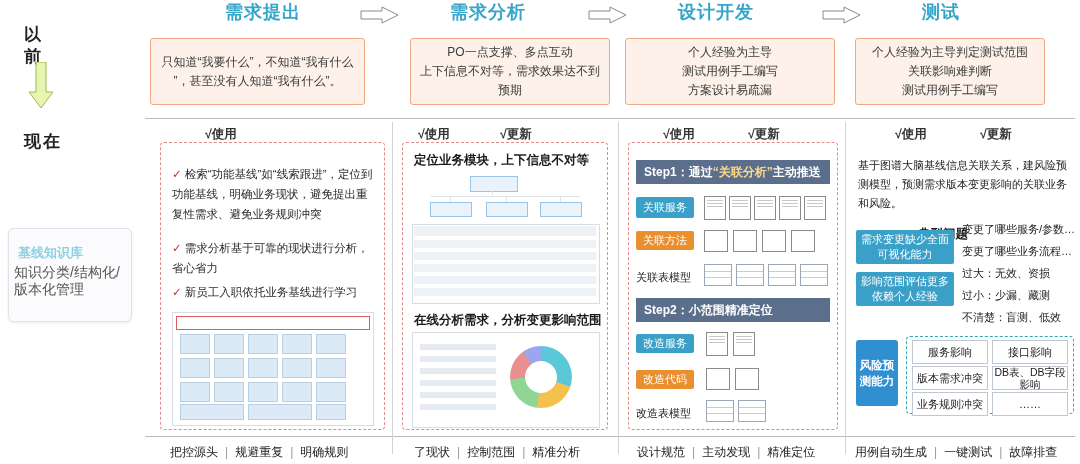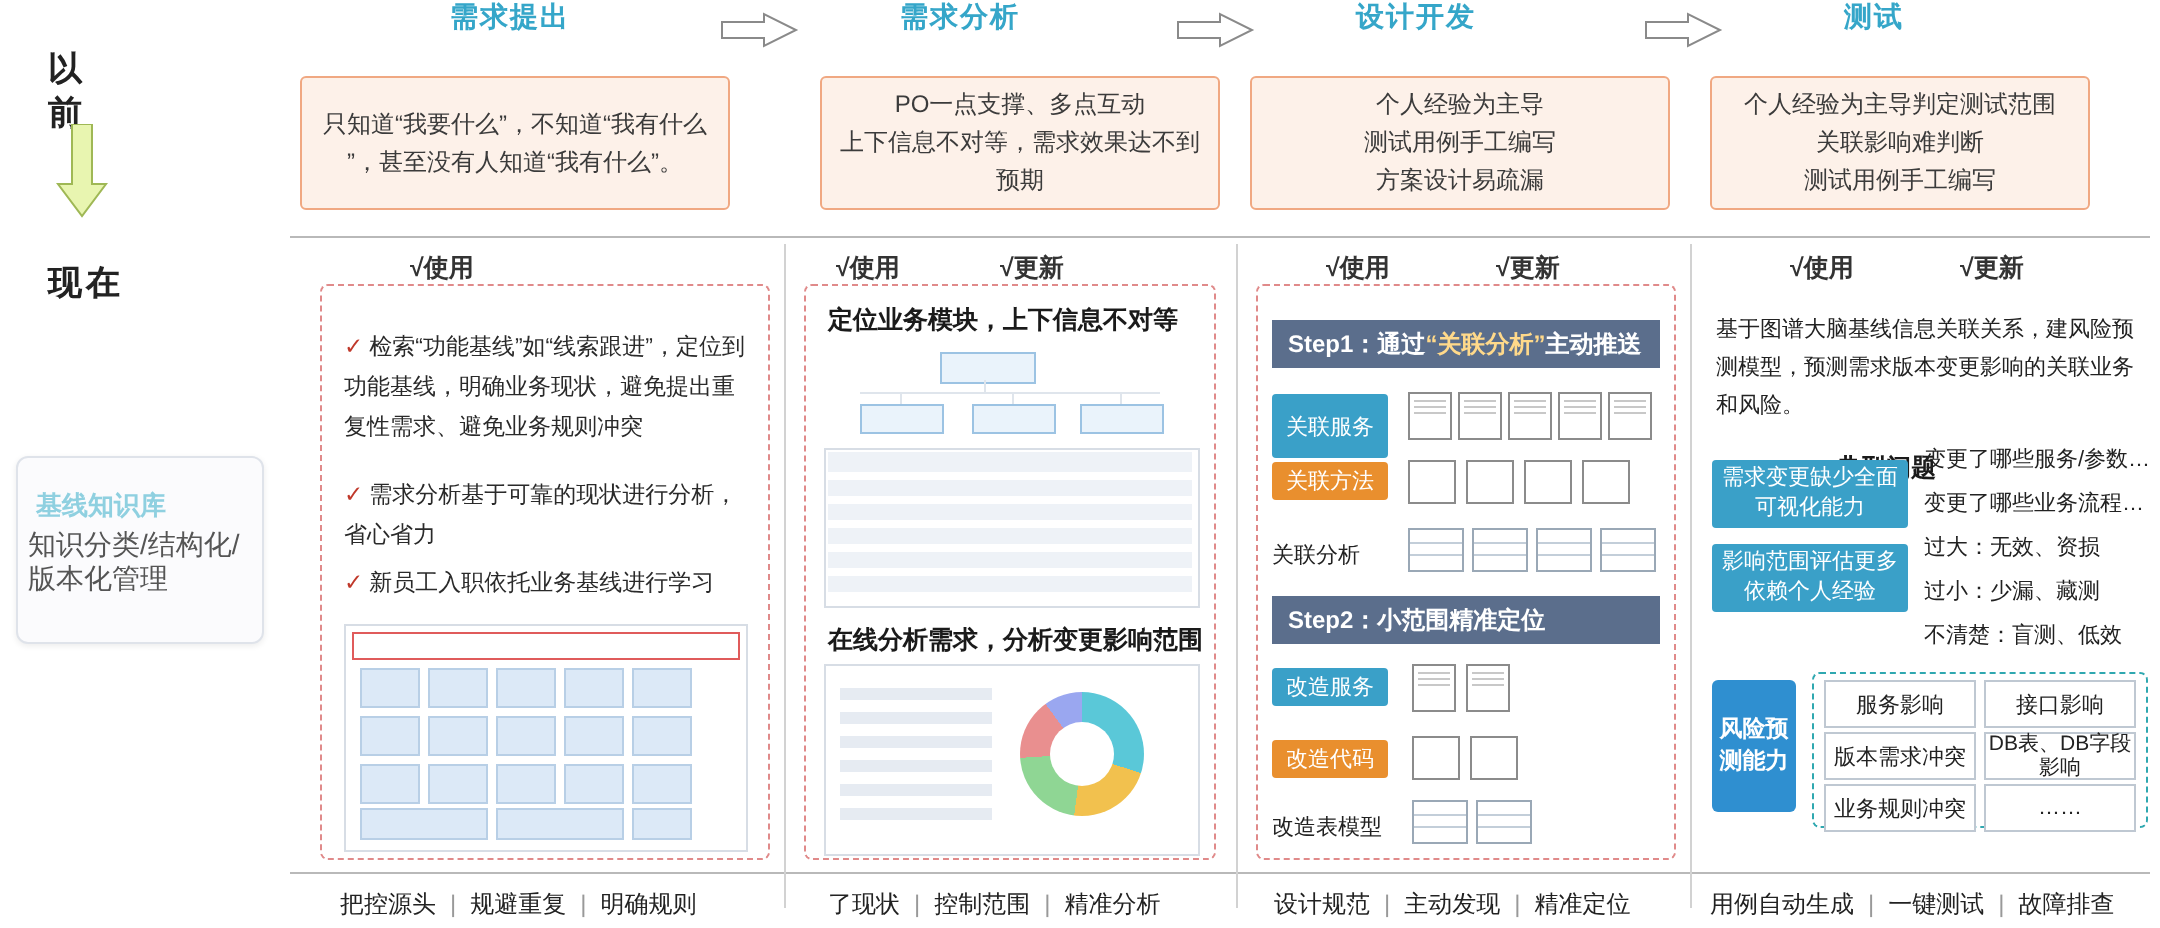--- a/index.html
+++ b/index.html
@@ -5,21 +5,21 @@
   html,body{margin:0;padding:0;}
   body{
     width:1080px;height:464px;
     background:#ffffff;
     font-family:"Liberation Sans","DejaVu Sans",sans-serif;
     color:#333;
     position:relative;
     overflow:hidden;
   }
   .root{position:relative;width:1080px;height:464px;}
-  .phase-title{position:absolute;top:0;font-size:14px;color:#35a6c9;font-weight:bold;letter-spacing:1px;white-space:nowrap;}
+  .phase-title{position:absolute;top:0;font-size:18px;color:#35a6c9;font-weight:bold;letter-spacing:1px;white-space:nowrap;}
   .arrow-ico{position:absolute;top:6px;width:40px;height:18px;}
 
   
   .old-box{position:absolute;top:38px;border:1px solid #f0a882;background:#fdf1e9;
            border-radius:3px;display:flex;flex-direction:column;align-items:center;justify-content:center;
            font-size:12px;line-height:19px;color:#3b3b3b;text-align:center;padding:4px 8px;box-sizing:border-box;}
 
   
   .left-label{position:absolute;left:24px;font-size:17px;font-weight:bold;color:#222;letter-spacing:2px;}
   .down-arrow{position:absolute;left:28px;top:62px;width:26px;height:48px;}
@@ -217,23 +217,23 @@
   <div class="donut" style="left:525px;top:361px;width:32px;height:32px;background:#fff;"></div>
 
   <div class="panel" style="left:628px;top:142px;width:210px;height:288px;"></div>
 
   <div class="stepbar" style="left:636px;top:160px;width:194px;height:24px;">
     <span>Step1：通过</span>
       <span class="hl">“关联分析”</span>
       <span>主动推送</span>
   </div>
 
-  <div class="tag blue" style="left:636px;top:197px;width:58px;height:32px;">关联服务</div>
+  <div class="tag blue" style="left:636px;top:197px;width:58px;height:21px;">关联服务</div>
   <div class="tag orange" style="left:636px;top:231px;width:58px;height:19px;">关联方法</div>
-  <div class="label-plain" style="left:636px;top:270px;">关联分析</div>
+  <div class="label-plain" style="left:636px;top:270px;">关联表模型</div>
 
   <div class="doc" style="left:704px;top:196px;width:20px;height:22px;"></div>
   <div class="doc" style="left:729px;top:196px;width:20px;height:22px;"></div>
   <div class="doc" style="left:754px;top:196px;width:20px;height:22px;"></div>
   <div class="doc" style="left:779px;top:196px;width:20px;height:22px;"></div>
   <div class="doc" style="left:804px;top:196px;width:20px;height:22px;"></div>
 
   <div class="box3d" style="left:704px;top:230px;width:22px;height:20px;"></div>
   <div class="box3d" style="left:733px;top:230px;width:22px;height:20px;"></div>
   <div class="box3d" style="left:762px;top:230px;width:22px;height:20px;"></div>

